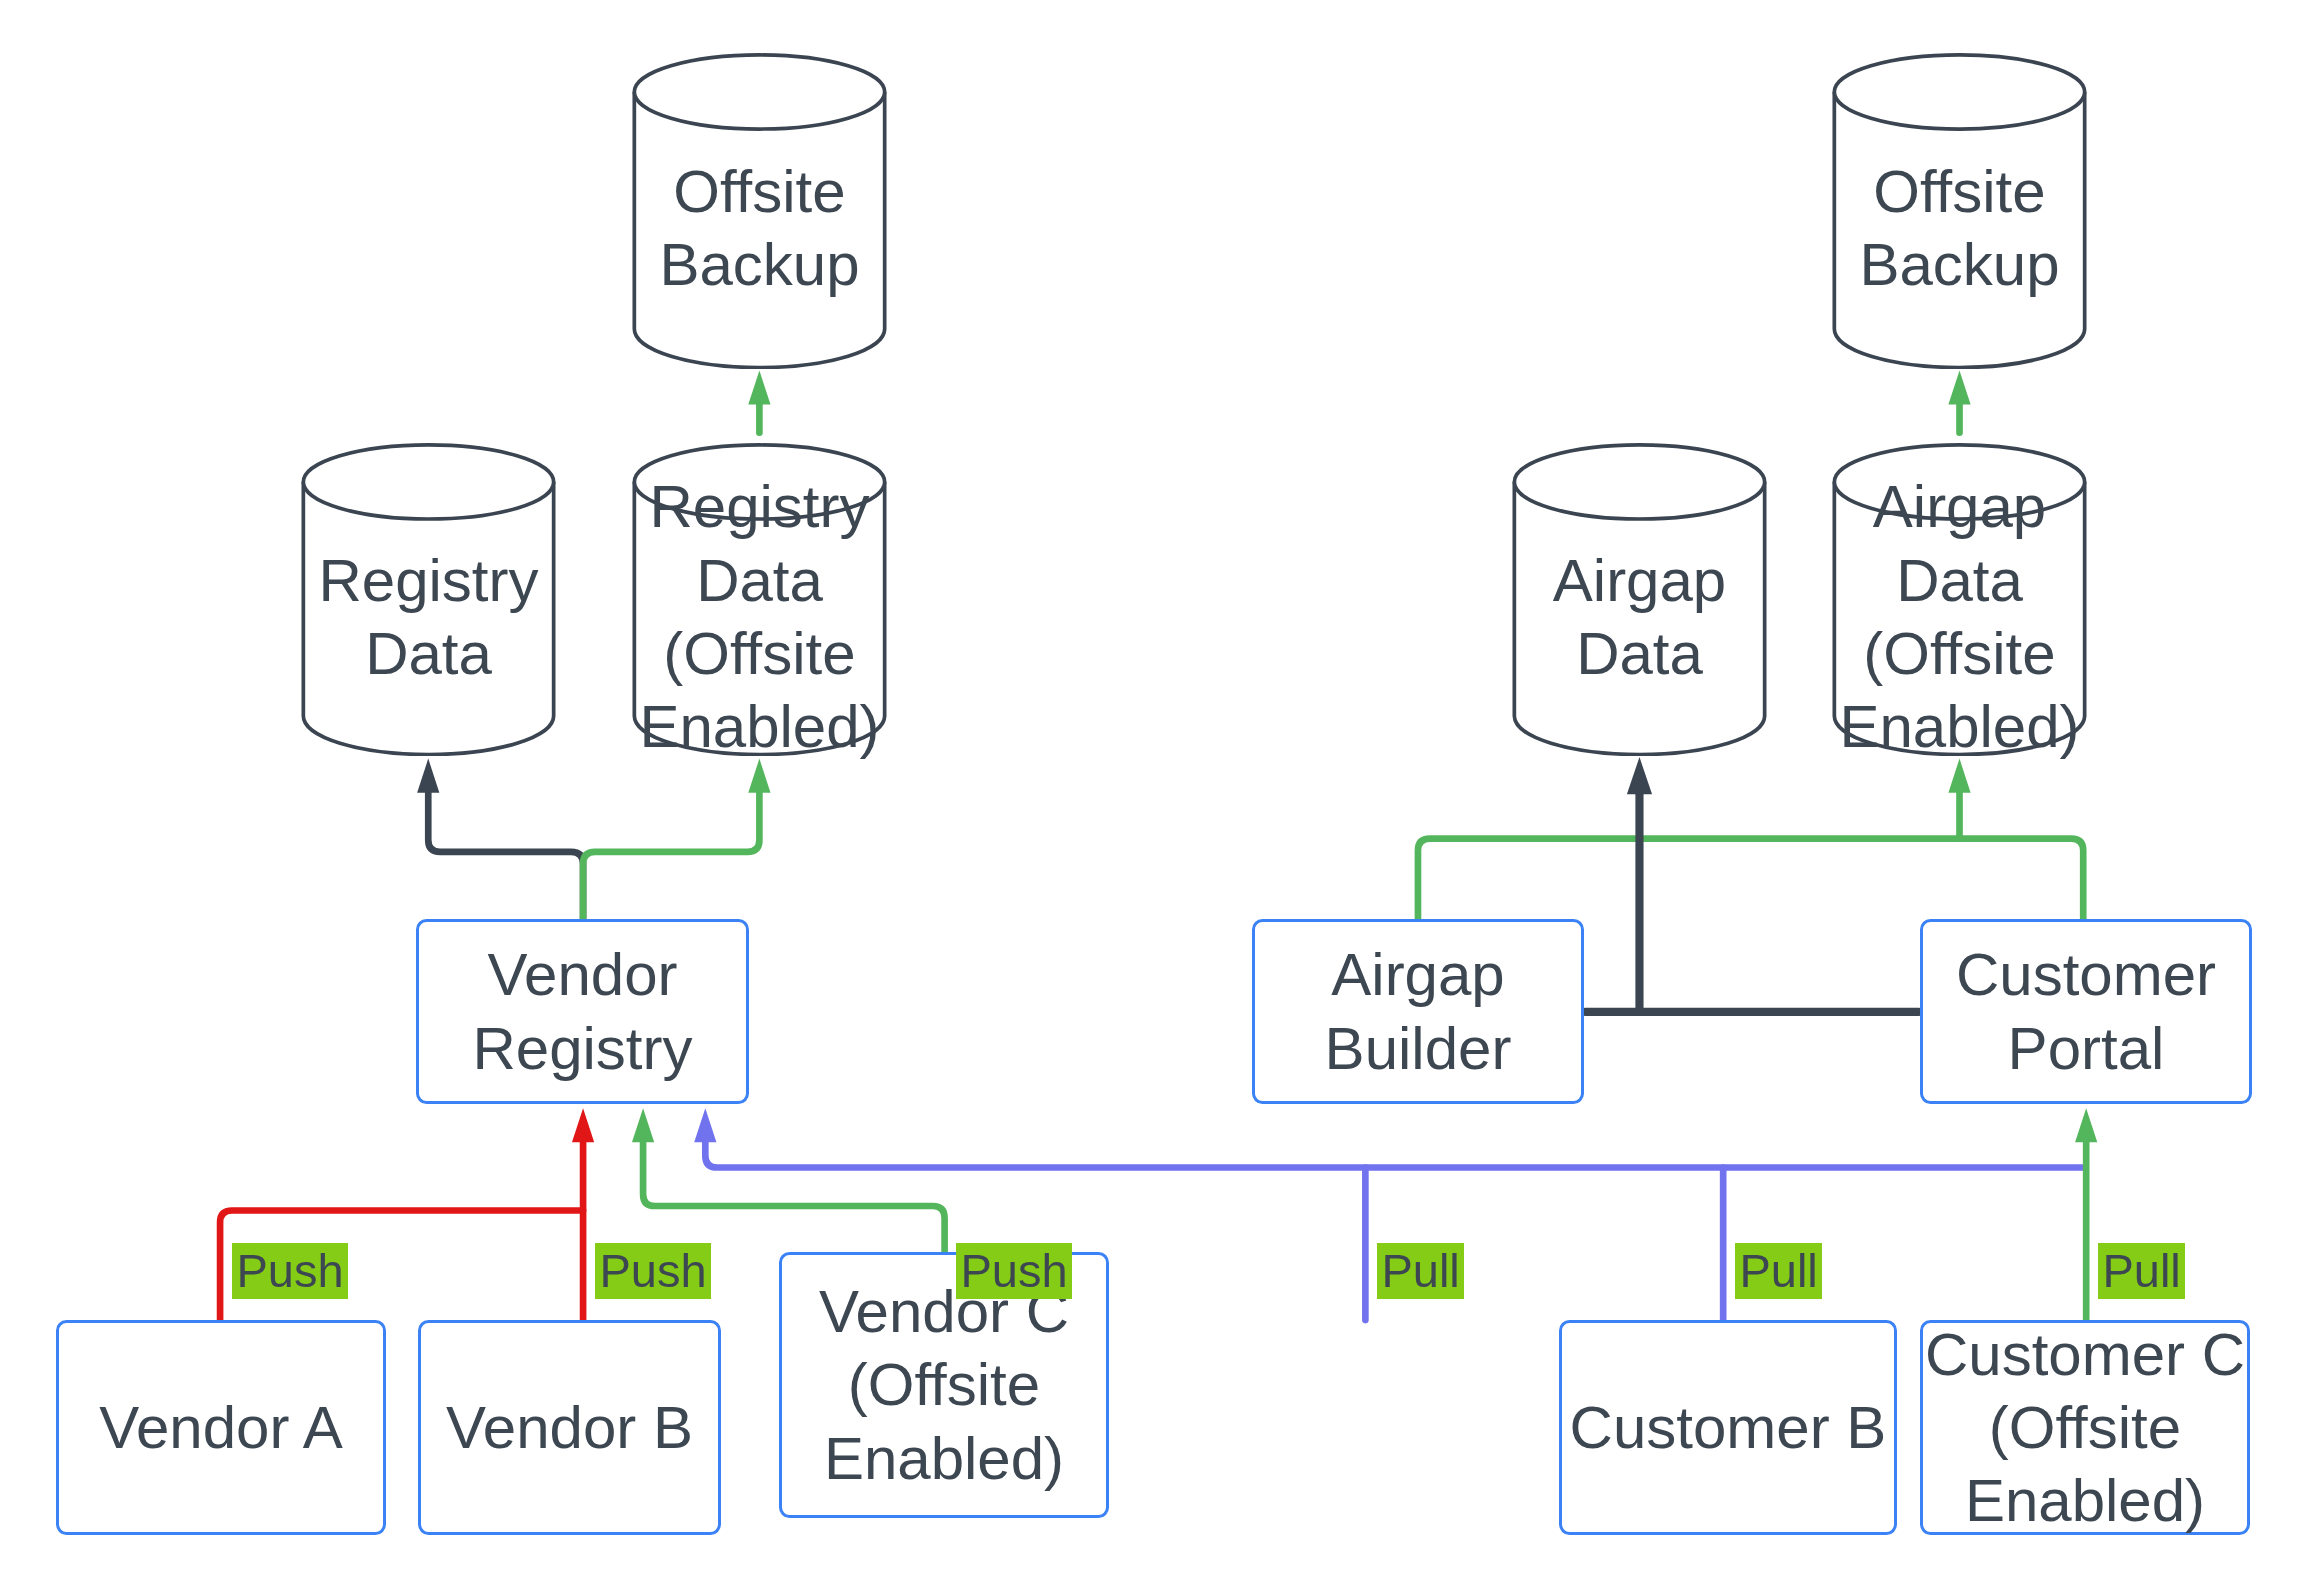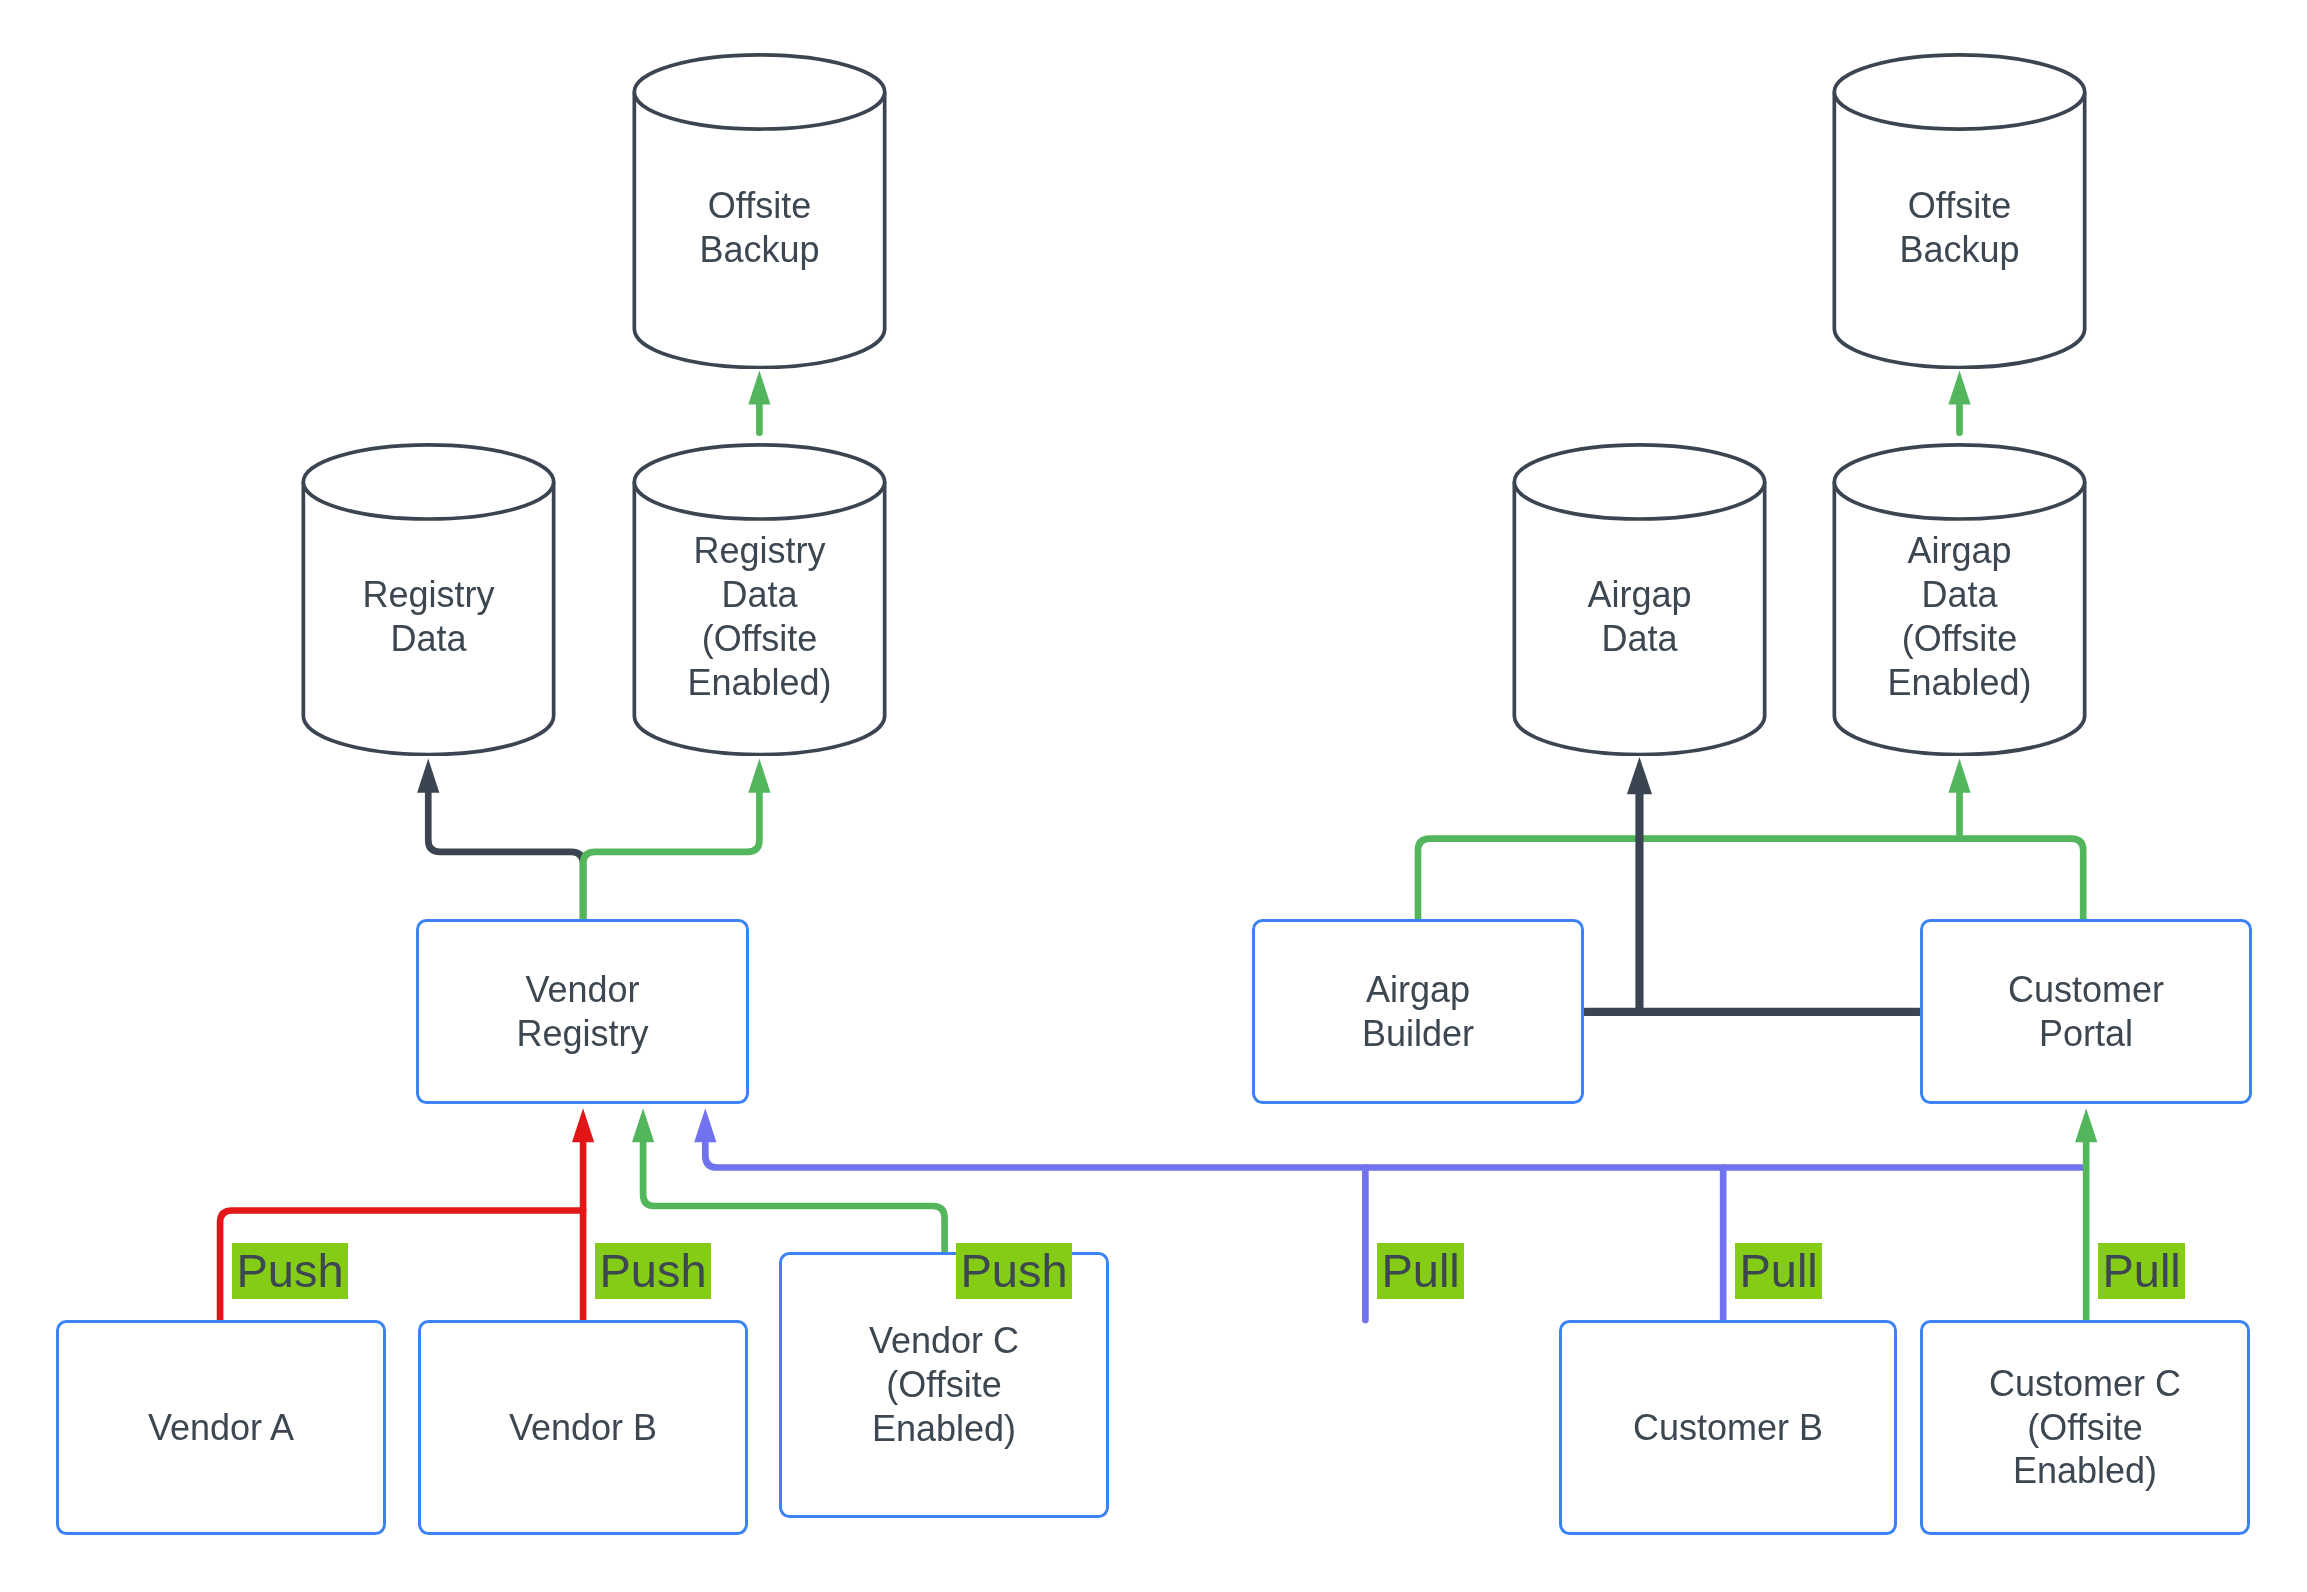--- a/index.html
+++ b/index.html
@@ -14,21 +14,21 @@
   svg.edges{position:absolute;left:0;top:0;z-index:1;}
   .edge{fill:none;stroke-linecap:round;stroke-linejoin:round;}
   .w9{stroke-width:9;}
   .w11{stroke-width:11;}
 
   .node{
     position:absolute;z-index:2;
     box-sizing:border-box;
     display:flex;align-items:center;justify-content:center;
     text-align:center;
-    font-size:36px;line-height:1.22;
+    font-size:60px;line-height:1.22;
     white-space:pre-line;
   }
   .box{
     background:#ffffff;
     border:3px solid #3b82f6;
     border-radius:10.4px;
   }
   .cyl{padding:0;}
   .cyl svg{position:absolute;left:0;top:0;}
   .cyl-label{
@@ -176,21 +176,21 @@
 
   <div class="node box" style="left:56px;top:1320px;width:330px;height:215px">
     <span>Vendor A</span>
   </div>
 
   <div class="node box" style="left:1920px;top:919px;width:332px;height:185px">
     <span>Customer
 Portal</span>
   </div>
 
-  <div class="node box" style="left:418px;top:1320px;width:330px;height:215px">
+  <div class="node box" style="left:418px;top:1320px;width:303px;height:215px">
     <span>Vendor B</span>
   </div>
 
   <div class="node box" style="left:779px;top:1252px;width:330px;height:266px">
     <span>Vendor C
 (Offsite
 Enabled)</span>
   </div>
 
 

